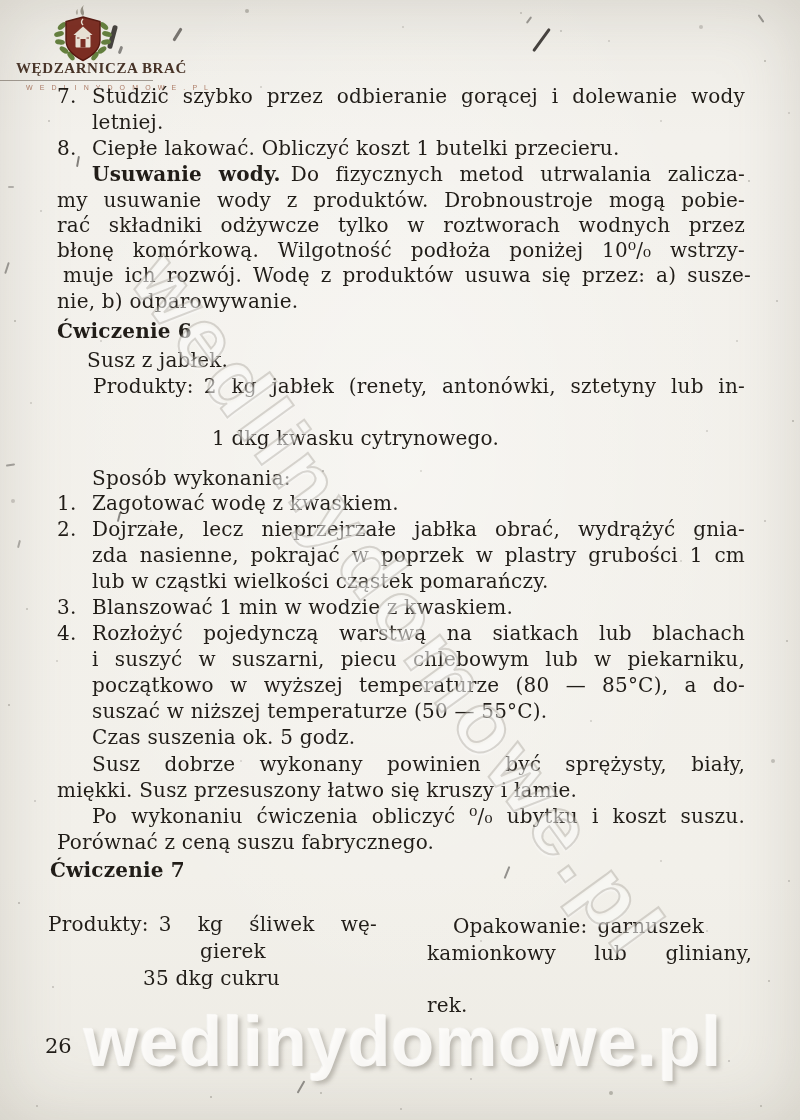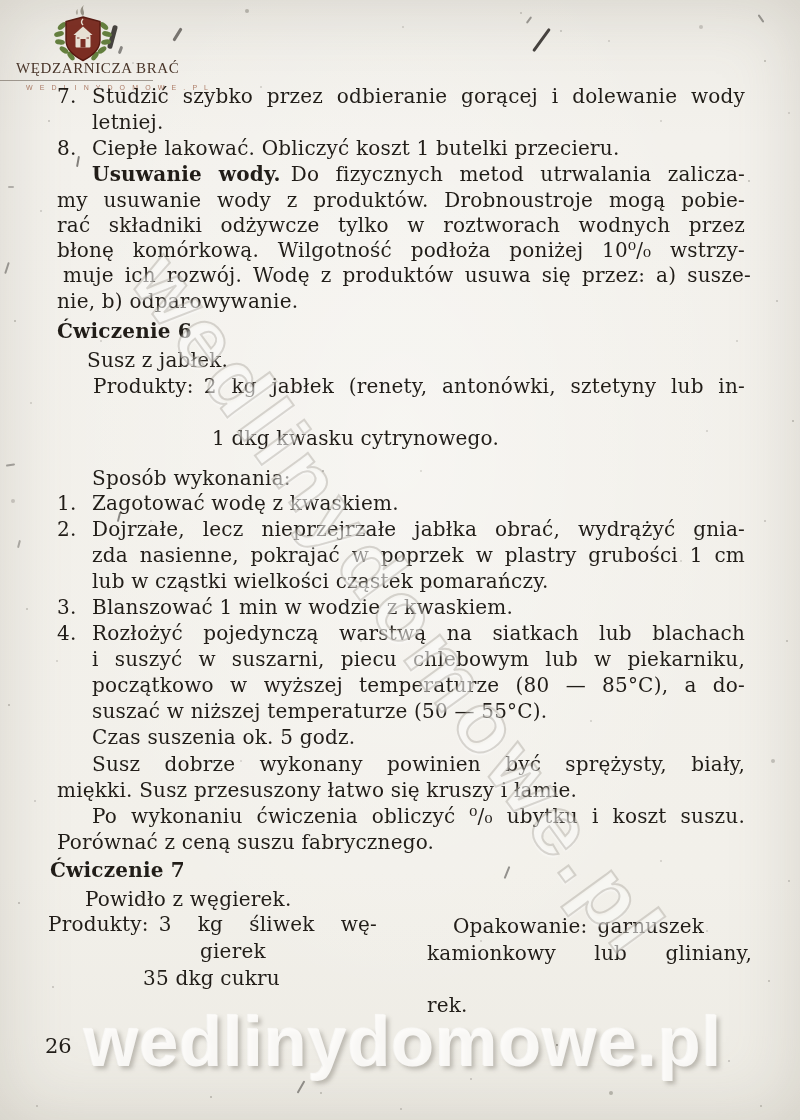--- a/index.html
+++ b/index.html
@@ -16,21 +16,21 @@
     box-shadow:inset 0 0 70px rgba(120,110,92,.22);}
   
   .ln{position:absolute;font-size:20px;line-height:26px;letter-spacing:.2px;white-space:nowrap;}
   .ln.j{white-space:normal;text-align:justify;text-align-last:justify;}
   .ln .num{position:absolute;left:-35px;top:0;}
   .b{font-weight:bold;}
   .i{}
   .lead{padding-right:10px;margin-top:40px;}
   
   .logo-title{position:absolute;left:16px;top:60px;font-family:"Liberation Serif",serif;
-    font-size:15px;font-weight:400;letter-spacing:.6px;color:#483428;white-space:nowrap;}
+    font-size:15px;font-weight:700;letter-spacing:.6px;color:#483428;white-space:nowrap;}
   .logo-rule{position:absolute;left:0;top:80px;width:153px;height:1px;background:rgba(95,84,72,.55);}
   .logo-sub{position:absolute;left:26px;top:84px;font-family:"Liberation Sans",sans-serif;
     font-size:7px;letter-spacing:2.6px;color:rgba(150,84,58,.75);white-space:nowrap;}
   .crest{position:absolute;left:50px;top:4px;}
   
   .wm-diag{
     position:absolute;left:190px;top:235px;transform:rotate(54deg);transform-origin:0 0;
     font-family:"Liberation Sans",sans-serif;font-weight:bold;font-size:84px;letter-spacing:6px;
     color:rgba(248,246,242,.22);
     -webkit-text-stroke:2px rgba(150,144,135,.34);
@@ -159,21 +159,20 @@
   <div class="ln j" style="left:92px;top:646px;width:653px">i suszyć w suszarni, piecu chlebowym lub w piekarniku,</div>
   <div class="ln j" style="left:92px;top:672px;width:653px">początkowo w wyższej temperaturze (80 — 85°C), a do-</div>
   <div class="ln" style="left:92px;top:698px">suszać w niższej temperaturze (50 — 55°C).</div>
   <div class="ln" style="left:92px;top:724px">Czas suszenia ok. 5 godz.</div>
   <div class="ln j" style="left:92px;top:751px;width:653px">Susz dobrze wykonany powinien być sprężysty, biały,</div>
   <div class="ln" style="left:57px;top:777px">miękki. Susz przesuszony łatwo się kruszy i łamie.</div>
   <div class="ln j" style="left:92px;top:803px;width:653px">Po wykonaniu ćwiczenia obliczyć ⁰/₀ ubytku i koszt suszu.</div>
   <div class="ln" style="left:57px;top:829px">Porównać z ceną suszu fabrycznego.</div>
 
   <div class="ln b" style="left:50px;top:857px">Ćwiczenie 7</div>
-  <div class="ln" style="left:85px;top:886px">Powidło z węgierek.</div>
 
   <div class="ln j" style="left:48px;top:911px;width:329px"><span class="i lead">Produkty:</span><span>3 kg śliwek wę-</span></div>
   <div class="ln" style="left:200px;top:938px">gierek</div>
   <div class="ln" style="left:143px;top:965px">35 dkg cukru</div>
 
   <div class="ln j" style="left:427px;top:913px;width:325px;text-indent:26px"><span class="i lead">Opakowanie:</span><span>garnuszek</span></div>
   <div class="ln j" style="left:427px;top:940px;width:325px">kamionkowy lub gliniany,</div>
   <div class="ln" style="left:427px;top:992px">rek.</div>
 
   <div class="wm-diag">wedlinydomowe.pl</div>

